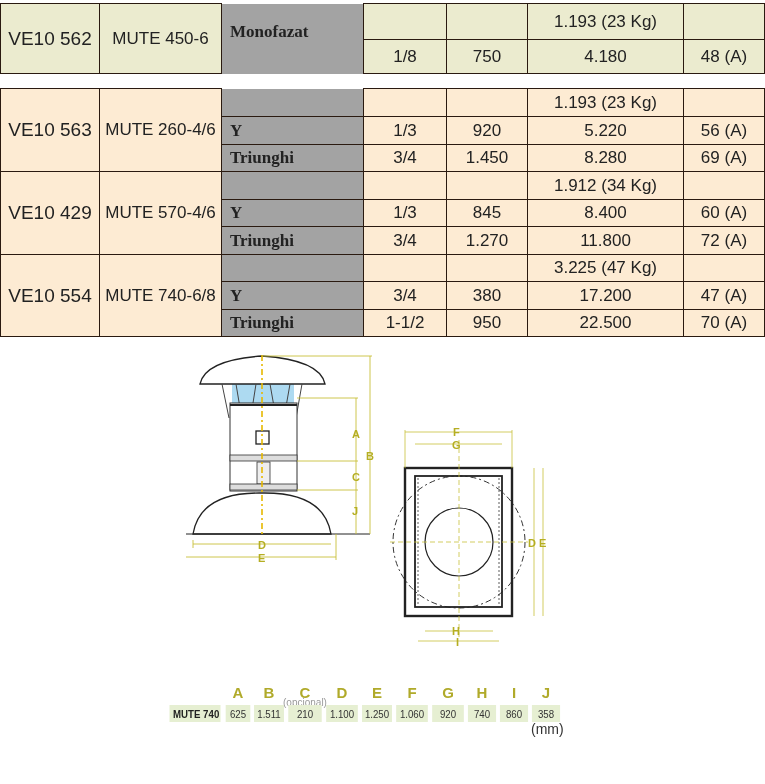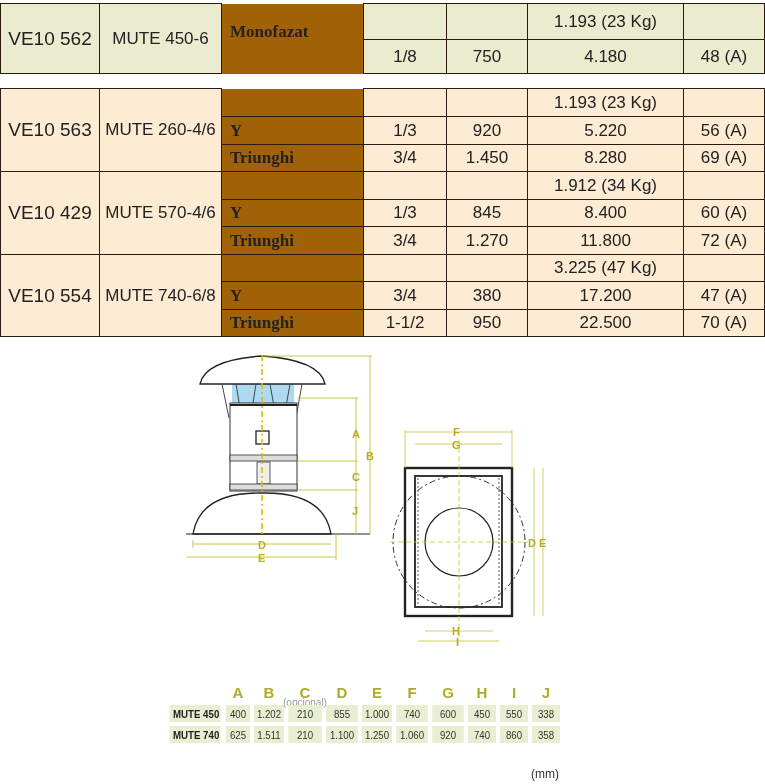--- a/index.html
+++ b/index.html
@@ -1,32 +1,32 @@
 <!DOCTYPE html>
 <html><head>
 <meta charset="utf-8">
 <style>
   html, body { margin:0; padding:0; background:#ffffff; }
   body { width:765px; height:784px; position:relative; overflow:hidden; font-family:"Liberation Sans", sans-serif; }
   .tbl { position:absolute; border-collapse:collapse; table-layout:fixed; }
   .tbl td { border:1px solid #2a1a10; padding:0; text-align:center; font-size:17px; color:#222; white-space:nowrap; overflow:hidden; }
   .g { background:#ebebcf; }
   .o { background:#fdebd3; }
-  .w { background:#a16207; }
+  .w { background:#a3a3a3; }
   .serif { font-family:"Liberation Serif", serif; font-weight:bold; font-size:14px; text-align:left !important; padding-left:8px !important; color:#111; }
   .code { font-size:19px !important; }
   .noborder { border:none !important; }
   .dimtbl { position:absolute; left:166px; top:680px; border-collapse:separate; border-spacing:0 4px; font-family:"Liberation Sans", sans-serif; }
   .dimtbl th { color:#b0aa2a; font-size:15px; font-weight:bold; padding:0; height:14px; text-align:center; vertical-align:bottom; position:relative; }
   .dimtbl td { font-size:11px; color:#333; height:17px; padding:0; text-align:center; transform:scaleX(0.88); }
   .dimtbl td.name { font-weight:bold; text-align:left; padding-left:4px; color:#222; }
   .rg td { background:#e6efd2; }
   .ro td { background:#fbe7b8; }
   .opc { position:absolute; left:50%; transform:translateX(-50%); top:13px; font-size:10px; color:#999; font-weight:normal; white-space:nowrap; }
-  .unit { position:absolute; left:531px; top:767px; font-size:12px; color:#333;text-align:center; }
+  .unit { position:absolute; left:531px; top:721px; font-size:14px; color:#333;text-align:center; }
   .band { position:absolute; left:110px; top:0; width:90px; height:88px; background:linear-gradient(#ffffff,#eef7ee 40%,#ffffff); z-index:-1; }
 </style>
 </head>
 <body>
 
 <div class="band"></div>
 
 <table class="tbl" style="left:0;top:3px;width:764px;">
   <colgroup>
       <col style="width:99px">
@@ -235,33 +235,20 @@
     <th><span>C</span><span class="opc">(opcional)</span></th>
     <th>D</th>
     <th>E</th>
     <th>F</th>
     <th>G</th>
     <th>H</th>
     <th>I</th>
     <th>J</th>
   </tr>
   <tr class="rg">
-    <td class="name">MUTE 450</td>
-    <td>400</td>
-    <td>1.202</td>
-    <td>210</td>
-    <td>855</td>
-    <td>1.000</td>
-    <td>740</td>
-    <td>600</td>
-    <td>450</td>
-    <td>550</td>
-    <td>338</td>
-  </tr>
-  <tr class="rg">
     <td class="name">MUTE 740</td>
     <td>625</td>
     <td>1.511</td>
     <td>210</td>
     <td>1.100</td>
     <td>1.250</td>
     <td>1.060</td>
     <td>920</td>
     <td>740</td>
     <td>860</td>

